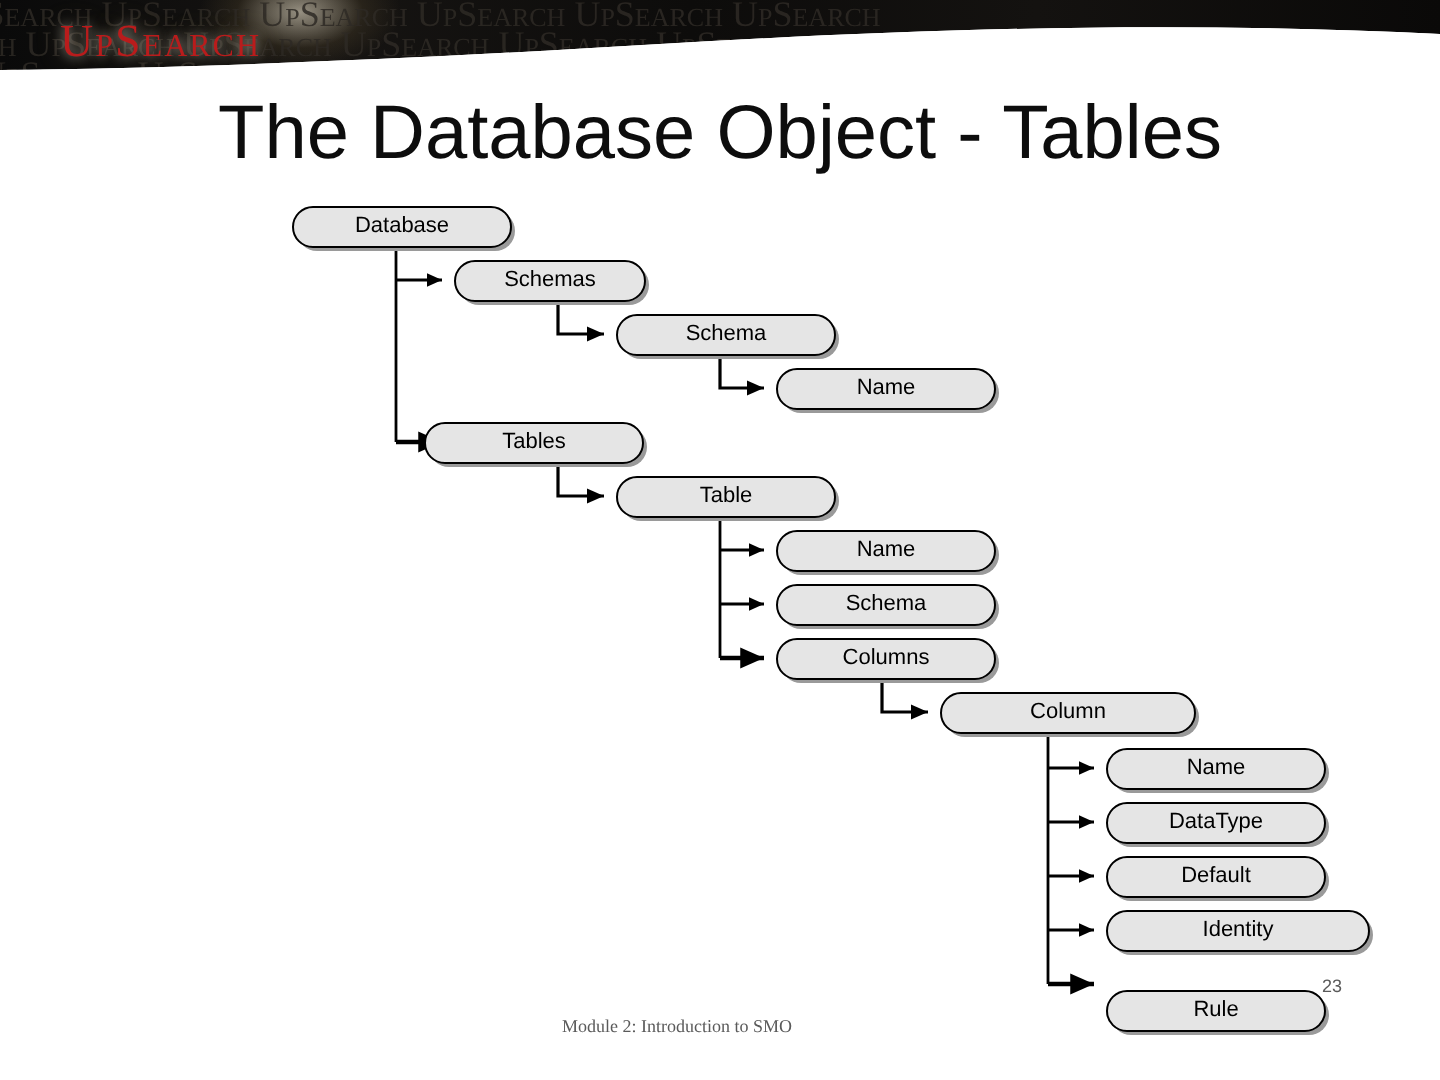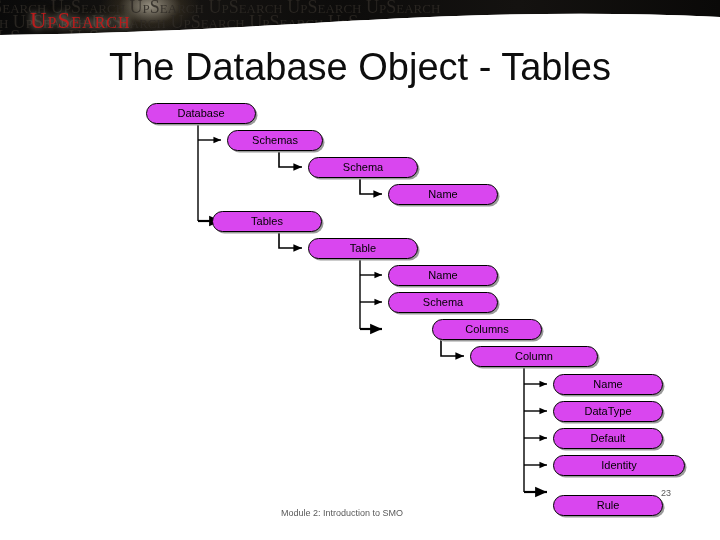--- a/index.html
+++ b/index.html
@@ -84,35 +84,35 @@
     position: absolute;
     left: 0; top: 0;
     width: 720px; height: 540px;
   }
   .node {
     position: absolute;
     box-sizing: border-box;
     height: 21px;
     border: 1px solid #000000;
     border-radius: 11px;
-    background: #d946ef;
+    background: #e5e5e5;
     color: #000000;
     font-family: "Liberation Sans", sans-serif;
     font-size: 11px;
     line-height: 19px;
     text-align: center;
     white-space: nowrap;
     box-shadow: 2px 2px 0 -0.5px #9a9a9a;
   }
 
   
   .footer-text {
     position: absolute;
     left: 281px; top: 508px;
-    font-family: Liberation Sans, sans-serif;
+    font-family: Liberation Serif, serif;
     font-size: 9px;
     color: #5a5a5a;
     white-space: nowrap;
   }
   .page-num {
     position: absolute;
     left: 661px; top: 488px;
     font-family: "Liberation Sans", sans-serif;
     font-size: 9px;
     color: #5a5a5a;
@@ -185,21 +185,21 @@
 </svg>
 
 <div class="node" style="left:146px; top:103px; width:110px;">Database</div>
 <div class="node" style="left:227px; top:130px; width:96px;">Schemas</div>
 <div class="node" style="left:308px; top:157px; width:110px;">Schema</div>
 <div class="node" style="left:388px; top:184px; width:110px;">Name</div>
 <div class="node" style="left:212px; top:211px; width:110px;">Tables</div>
 <div class="node" style="left:308px; top:238px; width:110px;">Table</div>
 <div class="node" style="left:388px; top:265px; width:110px;">Name</div>
 <div class="node" style="left:388px; top:292px; width:110px;">Schema</div>
-<div class="node" style="left:388px; top:319px; width:110px;margin-left:44px;">Columns</div>
+<div class="node" style="left:388px; top:319px; width:110px;">Columns</div>
 <div class="node" style="left:470px; top:346px; width:128px;">Column</div>
 <div class="node" style="left:553px; top:374px; width:110px;">Name</div>
 <div class="node" style="left:553px; top:401px; width:110px;">DataType</div>
 <div class="node" style="left:553px; top:428px; width:110px;">Default</div>
 <div class="node" style="left:553px; top:455px; width:132px;">Identity</div>
 <div class="node" style="left:553px; top:482px; width:110px;margin-top:13px;">Rule</div>
 
 <div class="footer-text">Module 2: Introduction to SMO</div>
 <div class="page-num">23</div>
 

